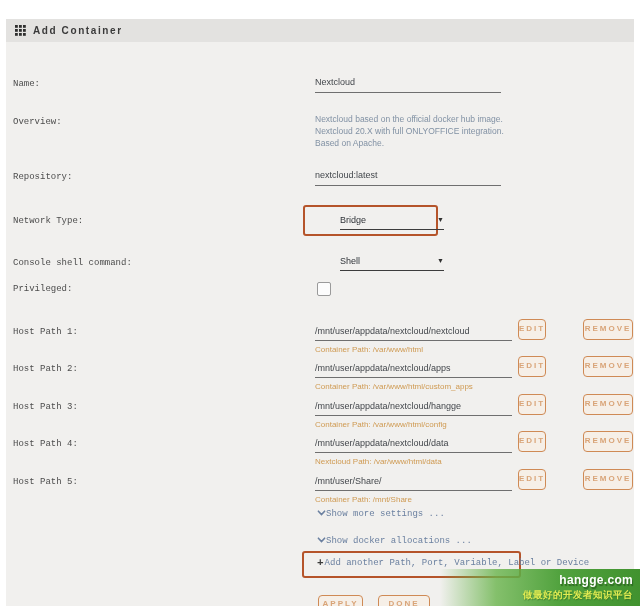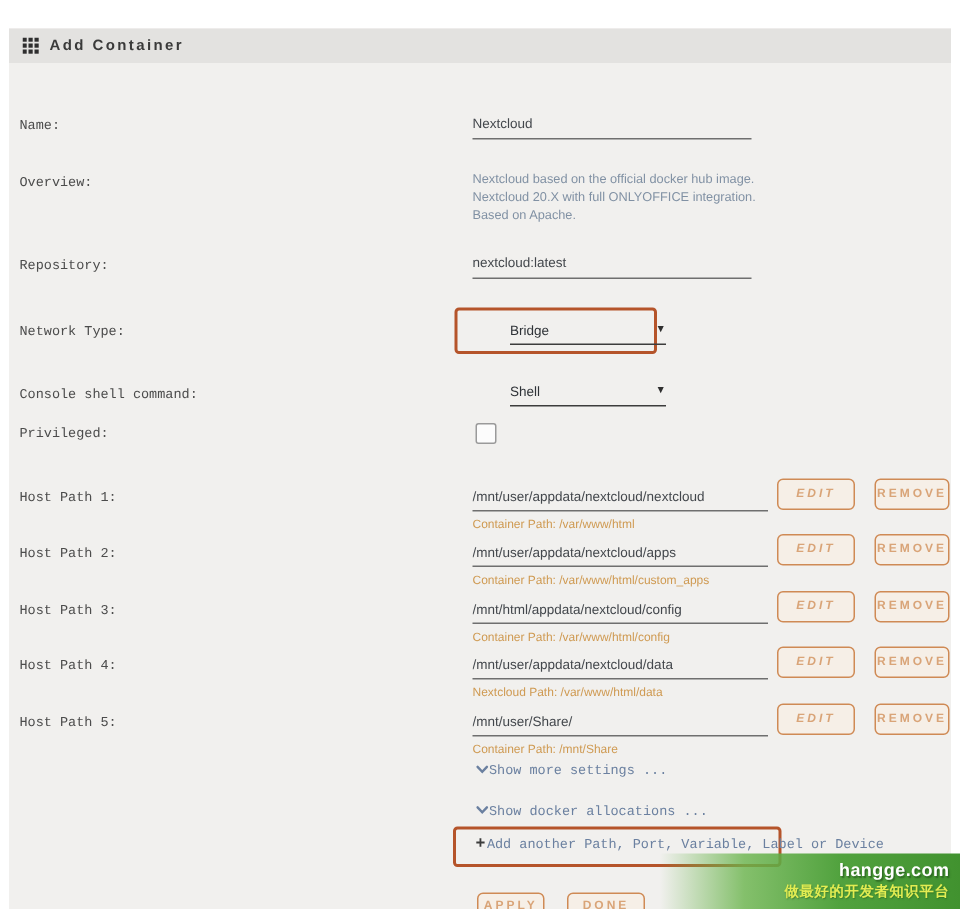--- a/index.html
+++ b/index.html
@@ -53,21 +53,21 @@
   .cpath {
     position:absolute; left:309px; top:19px; font-size:8px; color:#cf9a52;
     white-space:nowrap;
   }
   .btn {
     position:absolute; box-sizing:border-box; text-align:center;
     background:#f6efe7; border:1.5px solid #cf8a55; border-radius:4px;
     color:#d9a478; font-size:8px; letter-spacing:2px; font-weight:600;
     height:21px; line-height:18px; cursor:pointer;
   }
-  .edit-btn   { left:512px; top:-7px; width:52px;font-style:italic; }
+  .edit-btn   { left:512px; top:-7px; width:28px; }
   .remove-btn { left:577px; top:-7px; width:50px; }
   .link-row {
     position:absolute; left:311px; display:flex; align-items:flex-start; gap:0;
     font-size:9px; color:#6b80a0; cursor:pointer; white-space:nowrap;font-family:Liberation Mono, monospace;
   }
   .plus { font-size:11px; font-weight:700; color:#3c3c3c; margin-right:1px; line-height:10px; }
   .apply-btn { left:312px; top:576px; width:45px; height:19px; line-height:16px; }
   .done-btn  { left:372px; top:576px; width:52px; height:19px; line-height:16px; }
   .banner {
     position:absolute; right:0; bottom:0; width:200px; height:37px;
@@ -146,21 +146,21 @@
   <div class="hp-row" style="top:344px">
     <span class="flabel">Host Path 2:</span>
     <div class="ufield"><span>/mnt/user/appdata/nextcloud/apps</span></div>
     <div class="cpath">Container Path: /var/www/html/custom_apps</div>
     <div class="btn edit-btn">EDIT</div>
     <div class="btn remove-btn">REMOVE</div>
   </div>
 
   <div class="hp-row" style="top:382px">
     <span class="flabel">Host Path 3:</span>
-    <div class="ufield"><span>/mnt/html/appdata/nextcloud/config</span></div>
+    <div class="ufield"><span>/mnt/user/appdata/nextcloud/hangge</span></div>
     <div class="cpath">Container Path: /var/www/html/config</div>
     <div class="btn edit-btn">EDIT</div>
     <div class="btn remove-btn">REMOVE</div>
   </div>
 
   <div class="hp-row" style="top:419px">
     <span class="flabel">Host Path 4:</span>
     <div class="ufield"><span>/mnt/user/appdata/nextcloud/data</span></div>
     <div class="cpath">Nextcloud Path: /var/www/html/data</div>
     <div class="btn edit-btn">EDIT</div>

